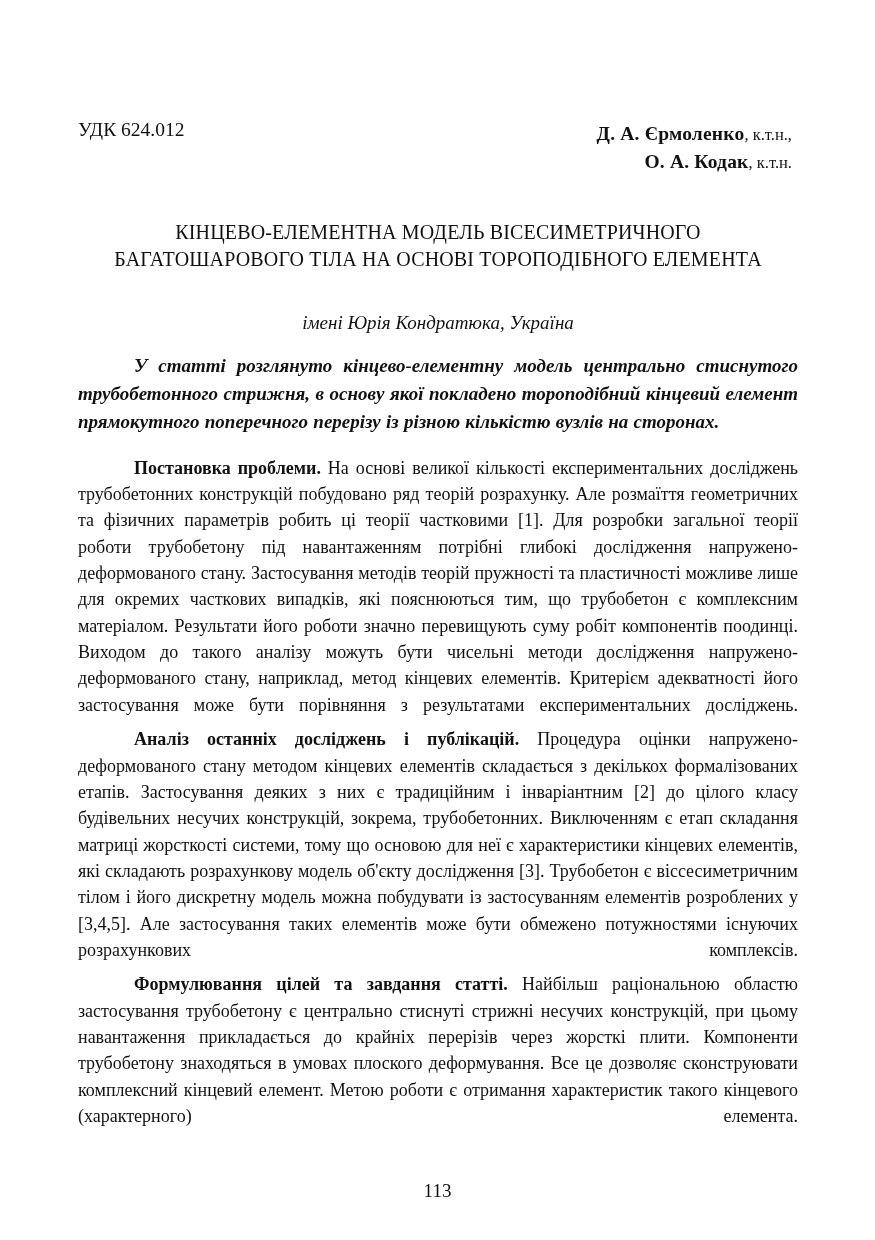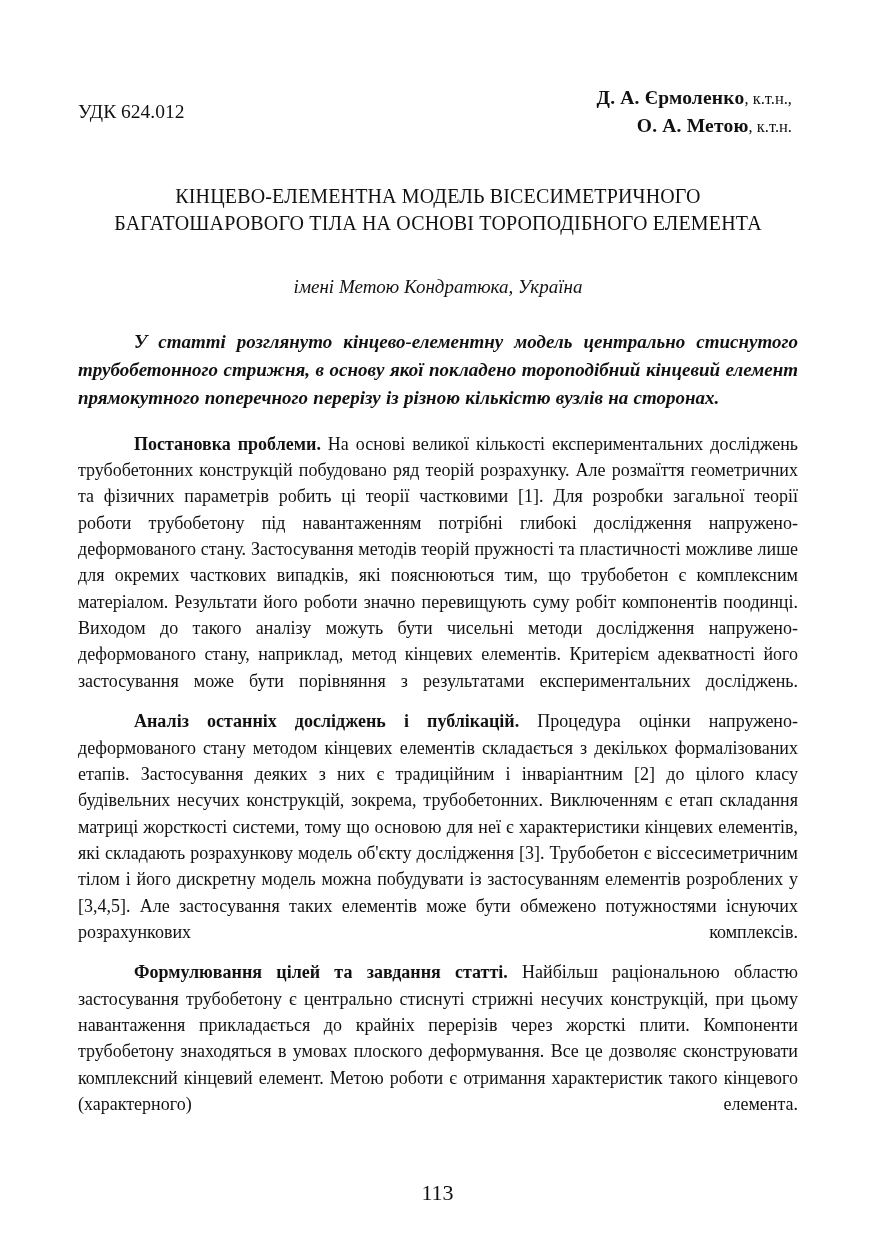--- a/index.html
+++ b/index.html
@@ -42,20 +42,21 @@
   .udc {
     font-size: 19.5px;
     line-height: 1.35;
     white-space: nowrap;
   }
   .authors {
     text-align: right;
     font-size: 19.5px;
     line-height: 1.42;
     padding-right: 6px;
+    margin-top: 36px;
   }
   .author-line {
     white-space: nowrap;
   }
   .author-name {
     font-weight: bold;
     letter-spacing: 0.2px;
   }
   .author-degree {
     font-weight: normal;
@@ -78,85 +79,85 @@
     margin-top: 37px;
     text-align: center;
     font-style: italic;
     font-size: 19px;
     line-height: 1.38;
   }
   .affil-line { display: block; }
 
   
   .abstract {
-    margin-top: 28px;
+    margin-top: 16px;
     font-weight: bold;
     font-style: italic;
     font-size: 19px;
     line-height: 1.47;
     text-align: justify;
     text-indent: 56px;
     text-justify: inter-word;
     word-spacing: 0.5px;
   }
 
   
   .para {
     margin-top: 0;
     margin-bottom: 0;
     font-size: 18px;
     line-height: 1.465;
     text-align: justify;
     text-indent: 56px;
     text-justify: inter-word;
   }
-  .para + .para { margin-top: 14px; }
+  .para + .para { margin-top: 8px; }
 
   .para-lead {
     font-weight: bold;
   }
 
   
   .para.justify-last {
     text-align-last: justify;
   }
 
   
   .folio {
     position: absolute;
     left: 0;
     right: 0;
     top: 1180px;
     text-align: center;
-    font-size: 22px;
+    font-size: 19px;
   }
 </style>
 </head>
 <body>
 
 <div class="page">
   <div class="content">
 
     <div class="header-row">
       <div class="udc">УДК 624.012</div>
 
       <div class="authors">
         <div class="author-line">
           <span class="author-name">Д. А. Єрмоленко</span><span class="author-degree">, к.т.н.,</span>
         </div>
         <div class="author-line">
-          <span class="author-name">О. А. Метою</span><span class="author-degree">, к.т.н.</span>
+          <span class="author-name">О. А. Кодак</span><span class="author-degree">, к.т.н.</span>
         </div>
       </div>
     </div>
 
     <h1 class="title">КІНЦЕВО-ЕЛЕМЕНТНА МОДЕЛЬ ВІСЕСИМЕТРИЧНОГО БАГАТОШАРОВОГО ТІЛА НА ОСНОВІ ТОРОПОДІБНОГО ЕЛЕМЕНТА</h1>
 
     <div class="affiliation">
-      <span class="affil-line">імені Метою Кондратюка, Україна</span>
+      <span class="affil-line">імені Юрія Кондратюка, Україна</span>
     </div>
 
     <p class="abstract justify-last">У статті розглянуто кінцево-елементну модель центрально стиснутого трубобетонного стрижня, в основу якої покладено тороподібний кінцевий елемент прямокутного поперечного перерізу із різною кількістю вузлів на сторонах.</p>
 
     <p class="para justify-last"><span class="para-lead">Постановка проблеми.</span><span> На основі великої кількості експериментальних досліджень трубобетонних конструкцій побудовано ряд теорій розрахунку. Але розмаїття геометричних та фізичних параметрів робить ці теорії частковими [1]. Для розробки загальної теорії роботи трубобетону під навантаженням потрібні глибокі дослідження напружено-деформованого стану. Застосування методів теорій пружності та пластичності можливе лише для окремих часткових випадків, які пояснюються тим, що трубобетон є комплексним матеріалом. Результати його роботи значно перевищують суму робіт компонентів поодинці. Виходом до такого аналізу можуть бути чисельні методи дослідження напружено-деформованого стану, наприклад, метод кінцевих елементів. Критерієм адекватності його застосування може бути порівняння з результатами експериментальних досліджень.</span></p>
 
     <p class="para justify-last"><span class="para-lead">Аналіз останніх досліджень і публікацій.</span><span> Процедура оцінки напружено-деформованого стану методом кінцевих елементів  складається з декількох формалізованих етапів. Застосування деяких з них є традиційним і інваріантним [2] до цілого класу будівельних несучих конструкцій, зокрема, трубобетонних. Виключенням є етап складання матриці жорсткості системи, тому що основою для неї є характеристики кінцевих елементів, які складають розрахункову модель об'єкту дослідження [3]. Трубобетон є віссесиметричним тілом і його дискретну модель можна побудувати із застосуванням елементів розроблених у [3,4,5]. Але застосування таких елементів може бути обмежено потужностями існуючих розрахункових комплексів.</span></p>
 
     <p class="para justify-last"><span class="para-lead">Формулювання цілей та завдання статті.</span><span> Найбільш раціональною областю застосування трубобетону є центрально стиснуті стрижні несучих конструкцій, при цьому навантаження прикладається до крайніх перерізів через жорсткі плити. Компоненти трубобетону знаходяться в умовах плоского деформування. Все це дозволяє сконструювати комплексний кінцевий елемент. Метою роботи є отримання характеристик такого кінцевого (характерного) елемента.</span></p>
 

